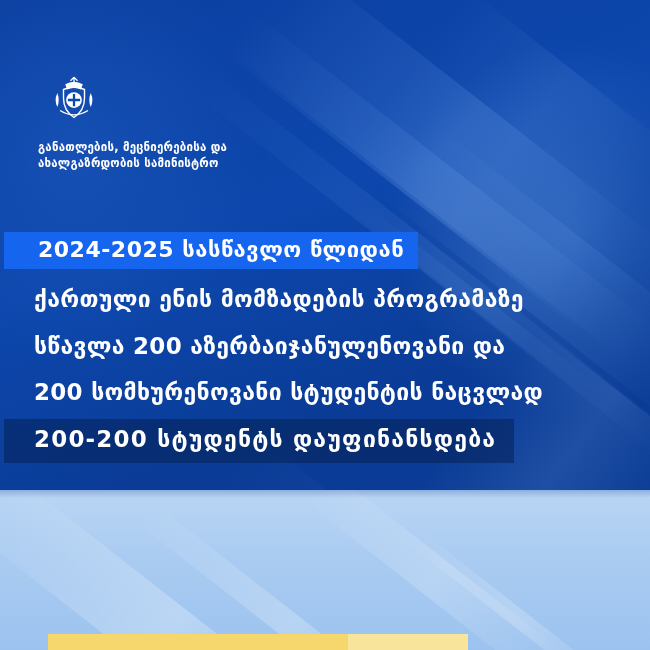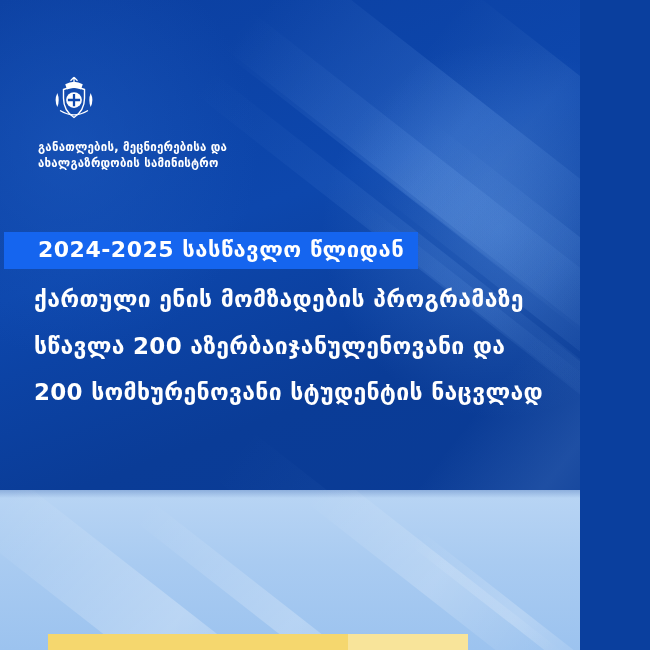--- a/index.html
+++ b/index.html
@@ -8,21 +8,21 @@
   }
   body {
     width: 650px;
     height: 650px;
     overflow: hidden;
     font-family: "DejaVu Sans", sans-serif;
     background: #0a3f9e;
   }
   .poster {
     position: relative;
-    width: 580px;
+    width: 650px;
     height: 650px;
     overflow: hidden;
     background: linear-gradient(160deg, #0b3fa0 0%, #0d47ad 35%, #0a3c97 60%, #0a3a93 100%);
   }
 
   
   .bg-layer {
     position: absolute;
     inset: 0;
     overflow: hidden;
@@ -173,20 +173,21 @@
     </svg>
     <div class="ministry-name">განათლების, მეცნიერებისა და
 ახალგაზრდობის სამინისტრო</div>
   </div>
 
   <div class="headline-block">
     <div class="year-band">2024-2025 სასწავლო წლიდან</div>
     <div class="main-text">ქართული ენის მომზადების პროგრამაზე</div>
     <div class="main-text">სწავლა 200 აზერბაიჯანულენოვანი და</div>
     <div class="main-text">200 სომხურენოვანი სტუდენტის ნაცვლად</div>
+    <div class="emph-band">200-200 სტუდენტს დაუფინანსდება</div>
   </div>
 
   <div class="lower">
     <div class="lower-dark"></div>
     <div class="lstreak l1"></div>
     <div class="lstreak l2"></div>
     <div class="lstreak l3"></div>
     <div class="lstreak l4"></div>
     <div class="yellow-bar"></div>
     <div class="yellow-bar2"></div>

